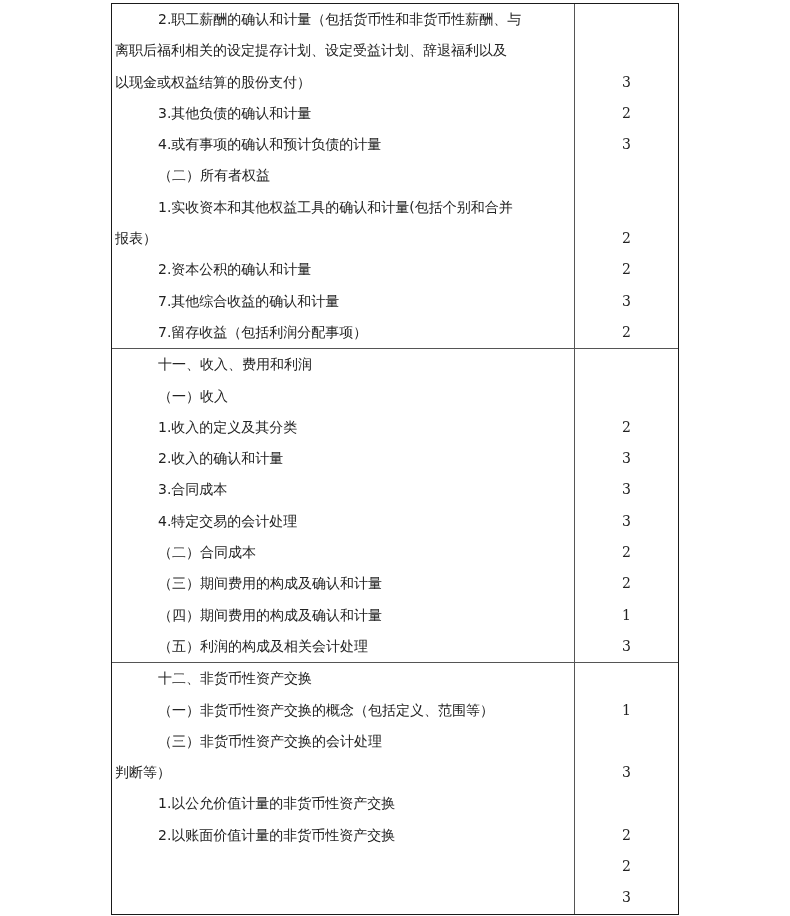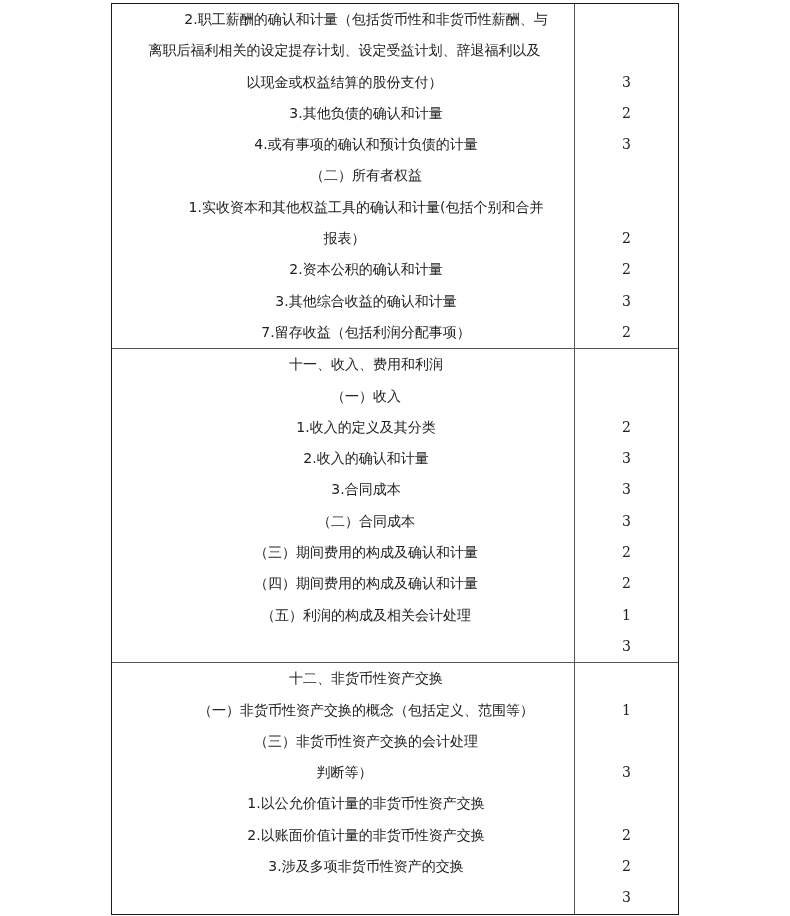--- a/index.html
+++ b/index.html
@@ -2,21 +2,21 @@
 <html><head>
 <meta charset="utf-8">
 <style>
   html, body { margin: 0; padding: 0; background: #ffffff; }
   body { width: 790px; height: 916px; position: relative; overflow: hidden;
          font-family: "DejaVu Sans", "Liberation Sans", sans-serif; color: #222; }
   .table { position: absolute; left: 111px; top: 3px; width: 568px;
            border: 1.5px solid #1a1a1a; box-sizing: border-box; }
   .section { display: flex; border-top: 1.5px solid #555; }
   .section:first-child { border-top: none; }
-  .content { width: 463px; border-right: 1.5px solid #555; box-sizing: border-box; text-align: center; }
+  .content { width: 463px; border-right: 1.5px solid #555; box-sizing: border-box; }
   .scores { flex: 1; }
   .line { height: 31.3px; line-height: 31.3px; font-size: 14px; white-space: nowrap;
           overflow: hidden; padding-left: 3px; }
   .indent { padding-left: 46px; }
   .score { height: 31.3px; line-height: 31.3px; font-size: 14px; text-align: center;
            font-family: "DejaVu Serif", serif; }
 </style>
 </head>
 <body>
 
@@ -26,21 +26,21 @@
     <div class="content">
       <div class="line indent">2.职工薪酬的确认和计量（包括货币性和非货币性薪酬、与</div>
       <div class="line">离职后福利相关的设定提存计划、设定受益计划、辞退福利以及</div>
       <div class="line">以现金或权益结算的股份支付）</div>
       <div class="line indent">3.其他负债的确认和计量</div>
       <div class="line indent">4.或有事项的确认和预计负债的计量</div>
       <div class="line indent">（二）所有者权益</div>
       <div class="line indent">1.实收资本和其他权益工具的确认和计量(包括个别和合并</div>
       <div class="line">报表）</div>
       <div class="line indent">2.资本公积的确认和计量</div>
-      <div class="line indent">3.其他综合收益的确认和计量</div>
+      <div class="line indent">7.其他综合收益的确认和计量</div>
       <div class="line indent">7.留存收益（包括利润分配事项）</div>
     </div>
     <div class="scores">
       <div class="score"></div>
       <div class="score"></div>
       <div class="score">3</div>
       <div class="score">2</div>
       <div class="score">3</div>
       <div class="score"></div>
       <div class="score"></div>
@@ -51,20 +51,21 @@
     </div>
   </div>
 
   <div class="section">
     <div class="content">
       <div class="line indent">十一、收入、费用和利润</div>
       <div class="line indent">（一）收入</div>
       <div class="line indent">1.收入的定义及其分类</div>
       <div class="line indent">2.收入的确认和计量</div>
       <div class="line indent">3.合同成本</div>
+      <div class="line indent">4.特定交易的会计处理</div>
       <div class="line indent">（二）合同成本</div>
       <div class="line indent">（三）期间费用的构成及确认和计量</div>
       <div class="line indent">（四）期间费用的构成及确认和计量</div>
       <div class="line indent">（五）利润的构成及相关会计处理</div>
     </div>
     <div class="scores">
       <div class="score"></div>
       <div class="score"></div>
       <div class="score">2</div>
       <div class="score">3</div>
@@ -78,21 +79,20 @@
   </div>
 
   <div class="section">
     <div class="content">
       <div class="line indent">十二、非货币性资产交换</div>
       <div class="line indent">（一）非货币性资产交换的概念（包括定义、范围等）</div>
       <div class="line indent">（三）非货币性资产交换的会计处理</div>
       <div class="line">判断等）</div>
       <div class="line indent">1.以公允价值计量的非货币性资产交换</div>
       <div class="line indent">2.以账面价值计量的非货币性资产交换</div>
-      <div class="line indent">3.涉及多项非货币性资产的交换</div>
     </div>
     <div class="scores">
       <div class="score"></div>
       <div class="score">1</div>
       <div class="score"></div>
       <div class="score">3</div>
       <div class="score"></div>
       <div class="score">2</div>
       <div class="score">2</div>
       <div class="score">3</div>

